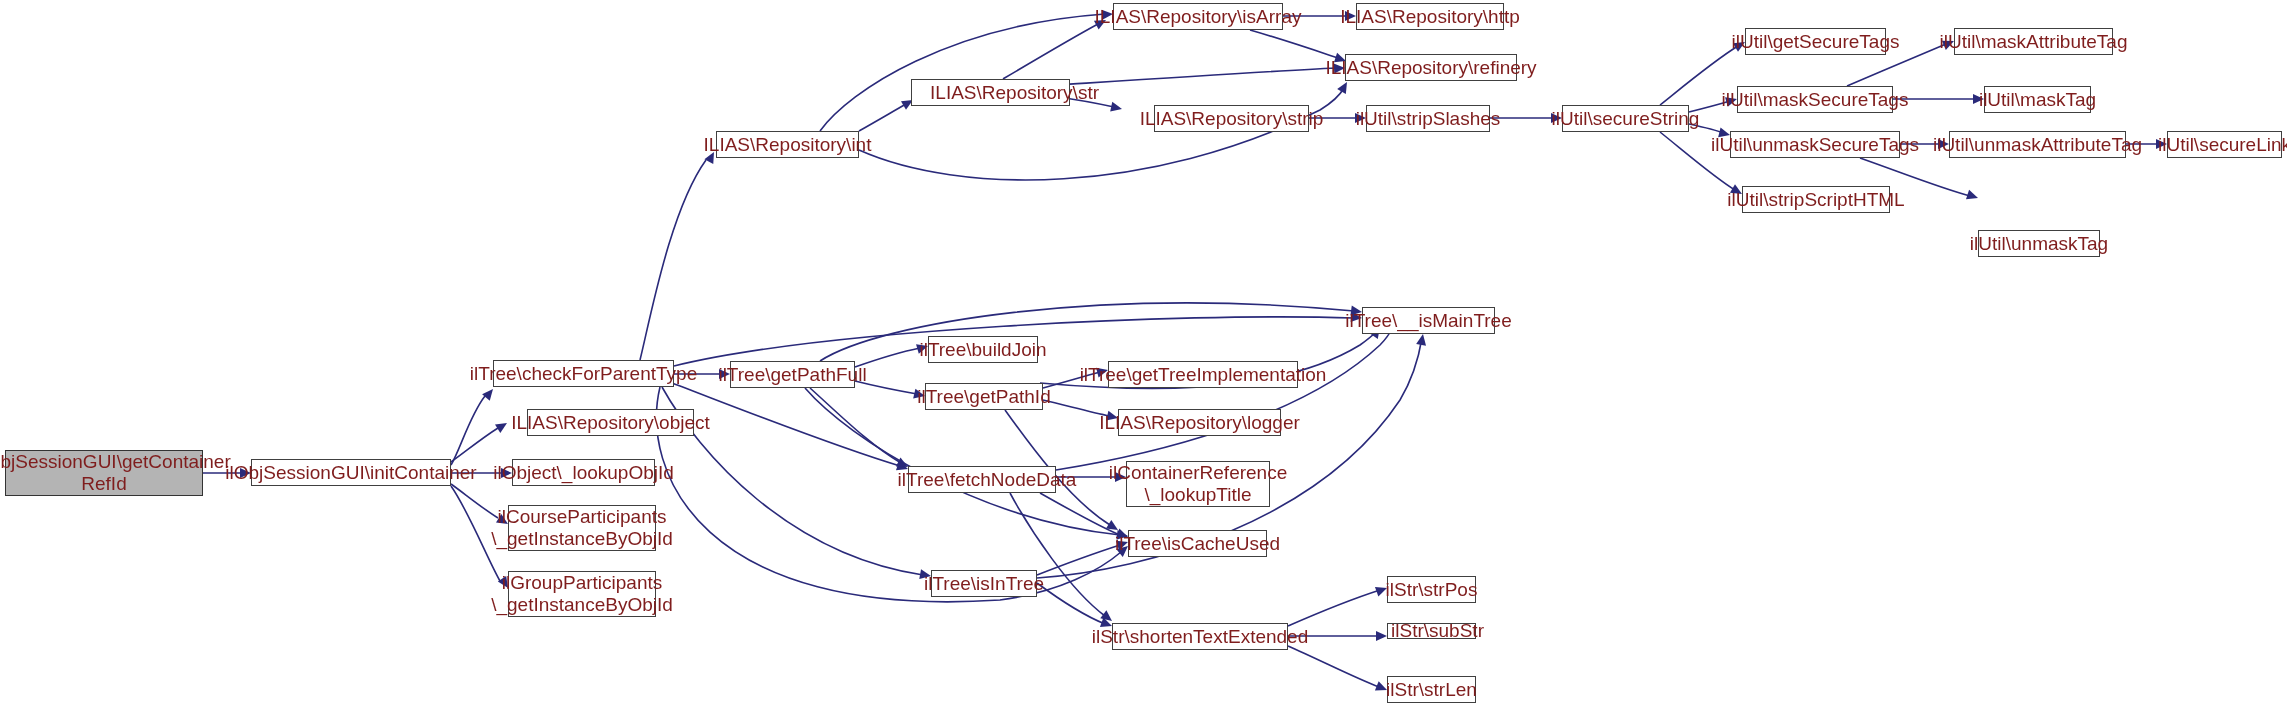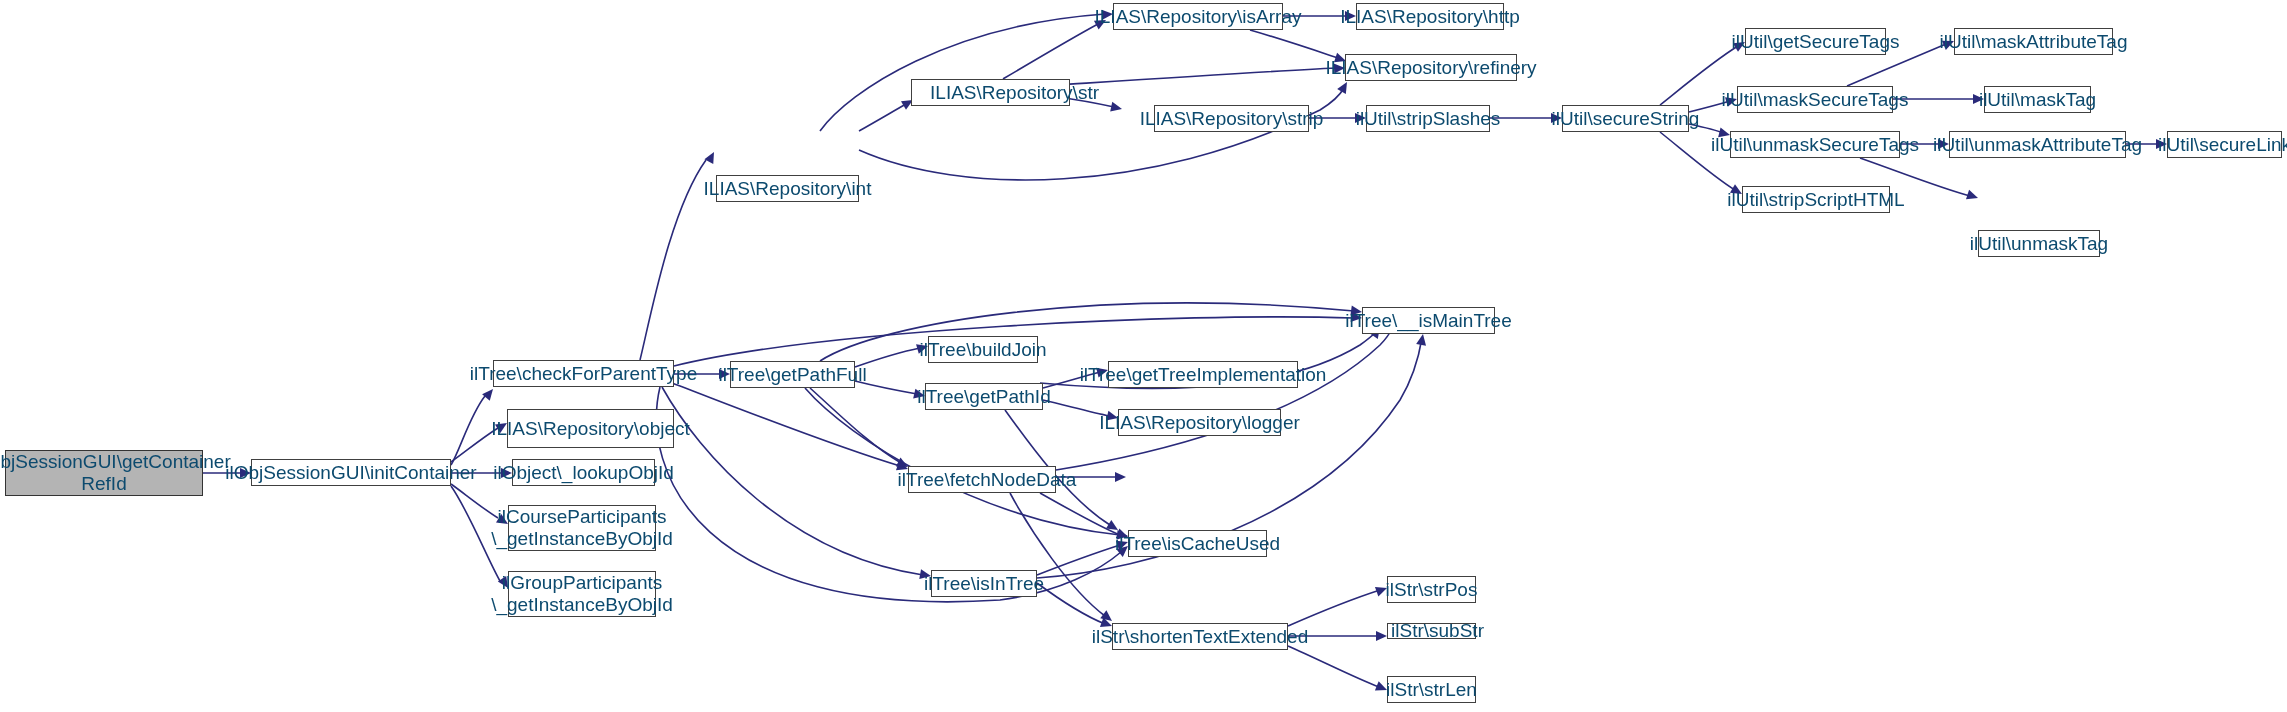--- a/index.html
+++ b/index.html
@@ -22,21 +22,21 @@
     top: 0;
     width: 2287px;
     height: 712px;
     pointer-events: none;
   }
   .node {
     position: absolute;
     box-sizing: border-box;
     border: 1px solid #404040;
     background: #ffffff;
-    color: #0c4a6e;
+    color: #7f1d1d;
     font-size: 19px;
     line-height: 1.12;
     display: flex;
     align-items: center;
     justify-content: center;
     text-align: center;
     white-space: pre;
     letter-spacing: 0px;
     z-index: 5;
   }
@@ -151,27 +151,27 @@
       <polygon points="-11,-5 0,0 -11,5" fill="#2a2a7a" transform="translate(1387,588) rotate(-20)"></polygon>
       <path d="M1288,636 L1379,636" fill="none" stroke="#2a2a7a" stroke-width="1.6"></path>
       <polygon points="-11,-5 0,0 -11,5" fill="#2a2a7a" transform="translate(1387,636) rotate(0)"></polygon>
       <path d="M1288,646 C1320,660 1355,678 1379,687" fill="none" stroke="#2a2a7a" stroke-width="1.6"></path>
       <polygon points="-11,-5 0,0 -11,5" fill="#2a2a7a" transform="translate(1387,690) rotate(22)"></polygon>
     </svg>
 <div class="node root two-line" style="left: 5px; top: 450px; width: 198px; height: 46px;"><span>ilObjSessionGUI\getContainer
 RefId</span></div>
     <div class="node" style="left: 251px; top: 459px; width: 200px; height: 27px;"><span>ilObjSessionGUI\initContainer</span></div>
     <div class="node" style="left: 493px; top: 360px; width: 181px; height: 27px;"><span>ilTree\checkForParentType</span></div>
-    <div class="node" style="left: 507px; top: 409px; width: 167px; height: 39px; text-align: right;"><span>ILIAS\Repository\object</span></div>
+    <div class="node" style="left: 527px; top: 409px; width: 167px; height: 27px; text-align: right;"><span>ILIAS\Repository\object</span></div>
     <div class="node" style="left: 512px; top: 459px; width: 143px; height: 27px;"><span>ilObject\_lookupObjId</span></div>
     <div class="node two-line" style="left: 508px; top: 505px; width: 148px; height: 46px;"><span>ilCourseParticipants
 \_getInstanceByObjId</span></div>
     <div class="node two-line" style="left: 508px; top: 571px; width: 148px; height: 46px;"><span>ilGroupParticipants
 \_getInstanceByObjId</span></div>
-    <div class="node" style="left: 716px; top: 131px; width: 143px; height: 27px; margin-top: 44px;"><span>ILIAS\Repository\int</span></div>
+    <div class="node" style="left: 716px; top: 131px; width: 143px; height: 27px;"><span>ILIAS\Repository\int</span></div>
     <div class="node" style="left: 911px; top: 79px; width: 159px; height: 27px; padding-left: 48px;"><span>ILIAS\Repository\str</span></div>
     <div class="node" style="left: 1113px; top: 3px; width: 170px; height: 27px;"><span>ILIAS\Repository\isArray</span></div>
     <div class="node" style="left: 1122px; top: 105px; width: 155px; height: 27px; margin-left: 32px;"><span>ILIAS\Repository\strip</span></div>
     <div class="node" style="left: 1356px; top: 3px; width: 148px; height: 27px;"><span>ILIAS\Repository\http</span></div>
     <div class="node" style="left: 1345px; top: 54px; width: 172px; height: 27px;"><span>ILIAS\Repository\refinery</span></div>
     <div class="node" style="left: 1366px; top: 105px; width: 124px; height: 27px;"><span>ilUtil\stripSlashes</span></div>
     <div class="node" style="left: 1562px; top: 105px; width: 127px; height: 27px;"><span>ilUtil\secureString</span></div>
     <div class="node" style="left: 1745px; top: 28px; width: 141px; height: 27px;"><span>ilUtil\getSecureTags</span></div>
     <div class="node" style="left: 1737px; top: 86px; width: 156px; height: 27px;"><span>ilUtil\maskSecureTags</span></div>
     <div class="node" style="left: 1730px; top: 131px; width: 170px; height: 27px;"><span>ilUtil\unmaskSecureTags</span></div>
@@ -180,20 +180,22 @@
     <div class="node" style="left: 1984px; top: 86px; width: 107px; height: 27px;"><span>ilUtil\maskTag</span></div>
     <div class="node" style="left: 1949px; top: 131px; width: 177px; height: 27px;"><span>ilUtil\unmaskAttributeTag</span></div>
     <div class="node" style="left: 1978px; top: 186px; width: 122px; height: 27px; margin-top: 44px;"><span>ilUtil\unmaskTag</span></div>
     <div class="node" style="left: 2167px; top: 131px; width: 115px; height: 27px;"><span>ilUtil\secureLink</span></div>
     <div class="node" style="left: 730px; top: 361px; width: 125px; height: 27px;"><span>ilTree\getPathFull</span></div>
     <div class="node" style="left: 928px; top: 336px; width: 110px; height: 27px;"><span>ilTree\buildJoin</span></div>
     <div class="node" style="left: 925px; top: 383px; width: 118px; height: 27px;"><span>ilTree\getPathId</span></div>
     <div class="node" style="left: 1108px; top: 361px; width: 190px; height: 27px;"><span>ilTree\getTreeImplementation</span></div>
     <div class="node" style="left: 1118px; top: 409px; width: 163px; height: 27px;"><span>ILIAS\Repository\logger</span></div>
     <div class="node" style="left: 908px; top: 466px; width: 148px; height: 27px; padding-left: 10px;"><span>ilTree\fetchNodeData</span></div>
+    <div class="node two-line" style="left: 1126px; top: 461px; width: 144px; height: 46px;"><span>ilContainerReference
+\_lookupTitle</span></div>
     <div class="node" style="left: 1128px; top: 530px; width: 139px; height: 27px;"><span>ilTree\isCacheUsed</span></div>
     <div class="node" style="left: 931px; top: 570px; width: 106px; height: 27px;"><span>ilTree\isInTree</span></div>
     <div class="node" style="left: 1362px; top: 307px; width: 133px; height: 27px;"><span>ilTree\__isMainTree</span></div>
     <div class="node" style="left: 1112px; top: 623px; width: 176px; height: 27px;"><span>ilStr\shortenTextExtended</span></div>
     <div class="node" style="left: 1387px; top: 576px; width: 89px; height: 27px;"><span>ilStr\strPos</span></div>
     <div class="node" style="left: 1387px; top: 623px; width: 89px; height: 16px; padding-left: 12px;"><span>ilStr\subStr</span></div>
     <div class="node" style="left: 1387px; top: 676px; width: 89px; height: 27px;"><span>ilStr\strLen</span></div>
   </div>
 
 </body></html>

